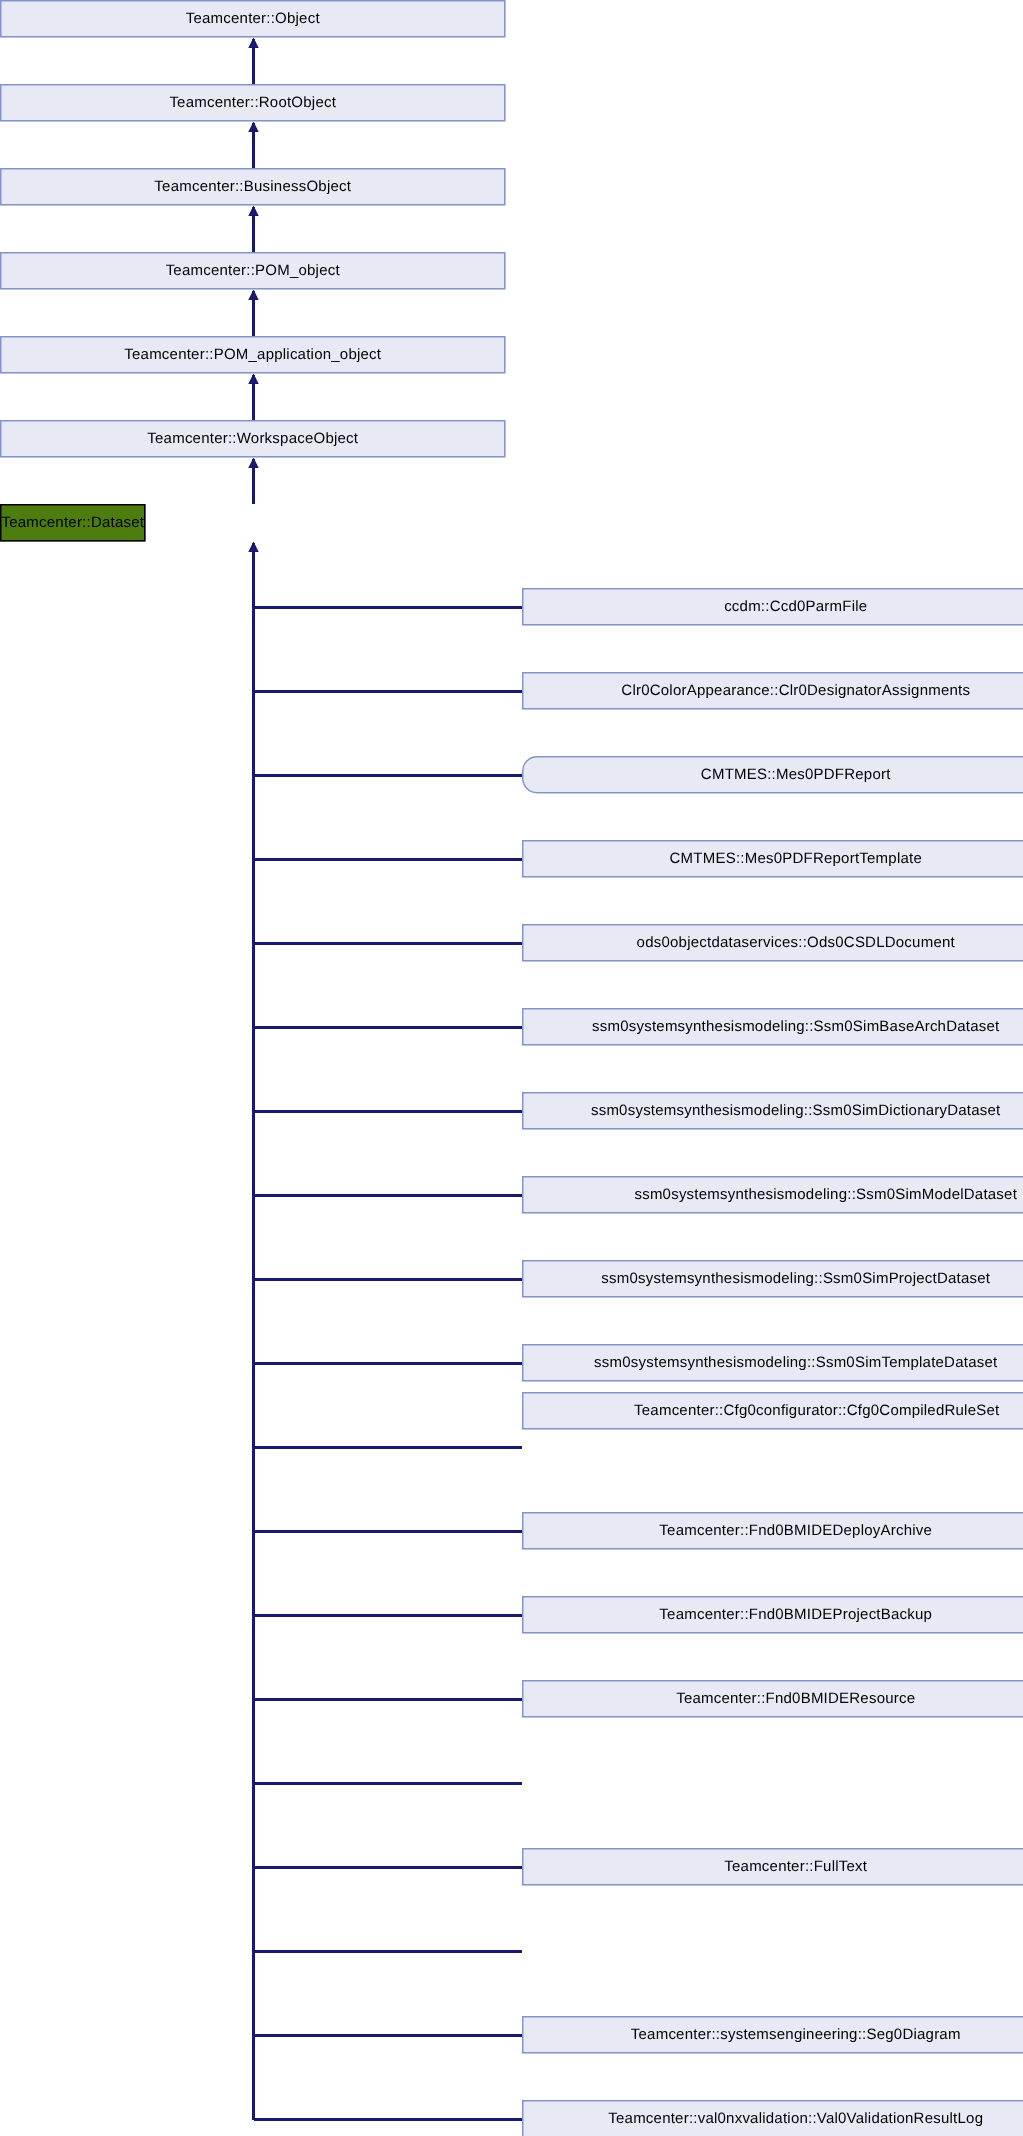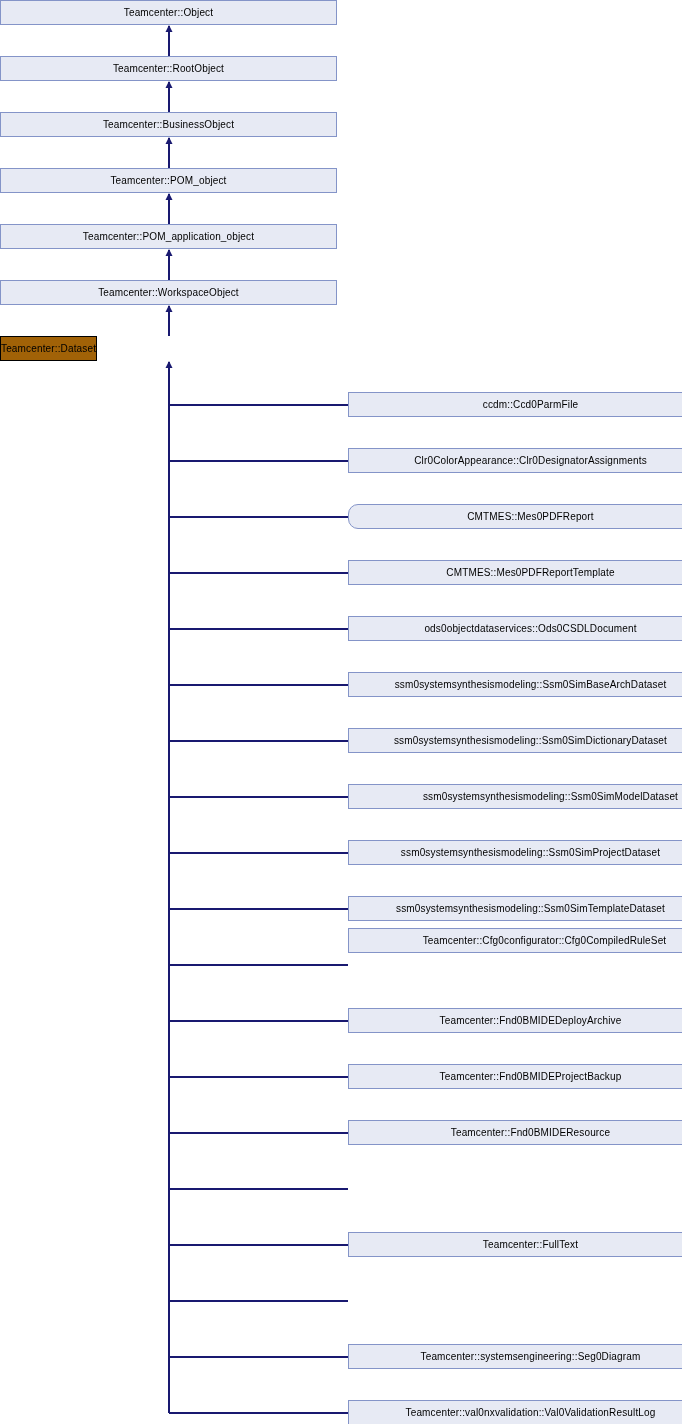--- a/index.html
+++ b/index.html
@@ -36,21 +36,21 @@
     text-align: center;
     white-space: nowrap;
     overflow: hidden;
     font-size: 10px;
     color: #000000;
     background: #e7eaf4;
     border: 1px solid #8494c8;
     letter-spacing: 0.15px;
   }
   .node.current {
-    background: #a16207;
+    background: #4d7c0f;
     border: 1px solid #000000;
   }
   .node.ancestor {
     left: 0px;
     width: 337px;
   }
   .node.descendant {
     left: 348px;
     width: 365px;
   }

